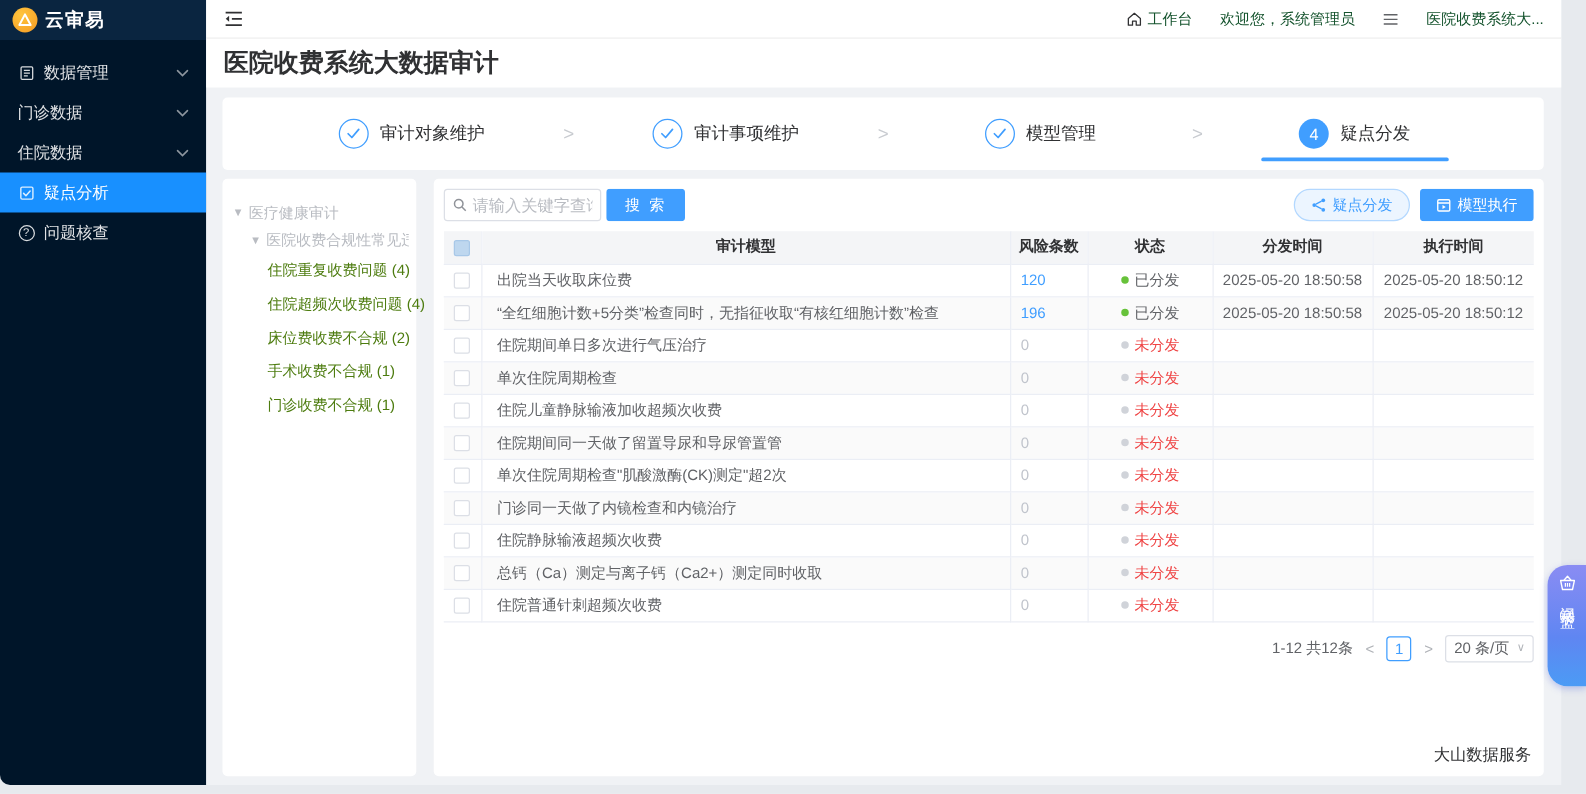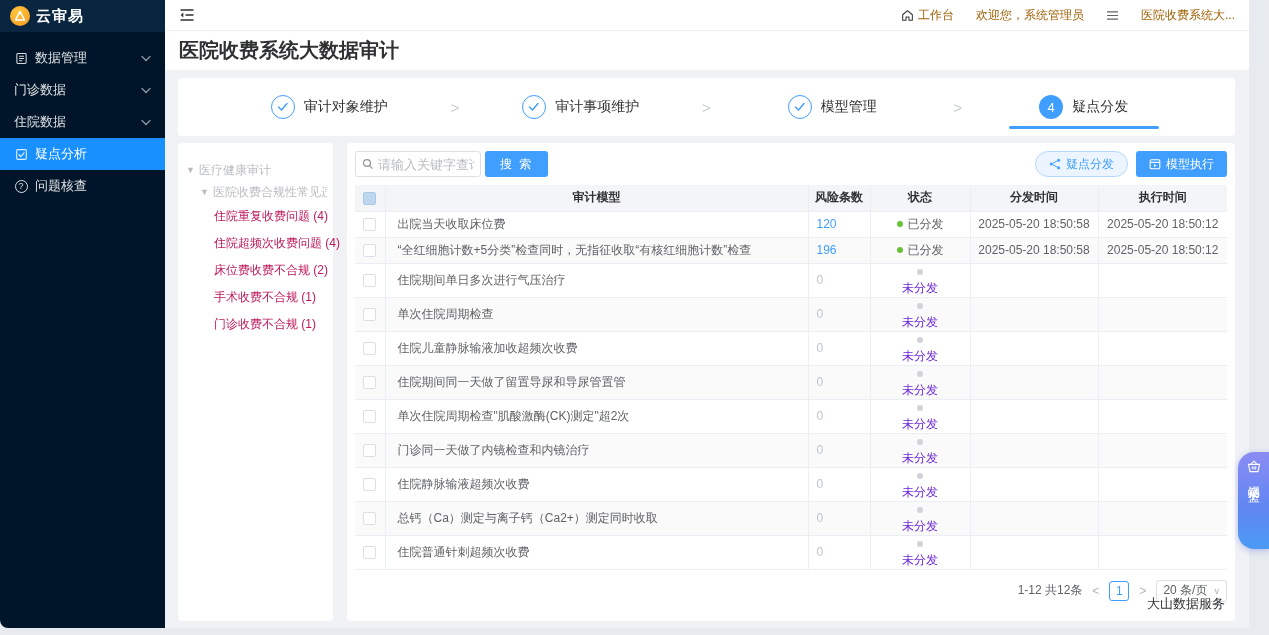--- a/index.html
+++ b/index.html
@@ -17,21 +17,21 @@
   .menu-item { height:32px; display:flex; align-items:center; padding:0 14px; color:rgba(255,255,255,.88); font-size:13px; cursor:pointer; }
   .menu-item .mi-icon { width:14px; height:14px; margin-right:7px; display:flex; align-items:center; justify-content:center; color:rgba(255,255,255,.85); }
   .menu-item .mi-label { flex:0 0 auto; }
   .menu-item .mi-chevron { margin-left:auto; color:rgba(255,255,255,.55); display:flex; }
   .menu-item.active { background:#1890ff; color:#fff; }
   .q-circle { width:13px; height:13px; border:1px solid rgba(255,255,255,.85); border-radius:50%; font-size:9px; line-height:11px; text-align:center; }
 
   
   .main { flex:1; display:flex; flex-direction:column; background:#f0f2f5; min-width:0; }
   .topbar { height:30px; background:#fff; display:flex; align-items:center; padding:0 14px; flex-shrink:0; }
-  .topbar-right { margin-left:auto; display:flex; align-items:center; gap:22px; color:#a16207; font-size:12px; }
+  .topbar-right { margin-left:auto; display:flex; align-items:center; gap:22px; color:#14532d; font-size:12px; }
   .tb-item { display:flex; align-items:center; gap:4px; cursor:pointer; }
   .titlebar { height:40px; background:#fff; border-top:1px solid #f0f0f0; display:flex; align-items:center; padding:0 14px; flex-shrink:0; }
   .page-title { font-size:20px; font-weight:bold; color:#303133; }
 
   
   .steps-card { margin:8px 14px 0 13px; height:58px; background:#fff; border-radius:4px; flex-shrink:0; }
   .steps { display:flex; align-items:center; height:100%; padding:0 30px; }
   .step { flex:1; display:flex; align-items:center; justify-content:center; gap:9px; position:relative; height:100%; cursor:pointer; }
   .step-circle { width:24px; height:24px; border-radius:50%; flex-shrink:0; display:flex; align-items:center; justify-content:center; }
   .step.done .step-circle { border:1px solid #409eff; color:#409eff; }
@@ -39,21 +39,21 @@
   .step-label { font-size:14px; color:#303133; }
   .step.active::after { content:""; position:absolute; bottom:7px; left:50%; transform:translateX(-50%); width:150px; height:3px; border-radius:2px; background:#409eff; }
   .step-sep { color:#c8cbd0; font-size:15px; flex:0 0 auto; }
 
   
   .content-row { display:flex; gap:14px; margin:7px 14px 0 13px; flex:1; min-height:0; padding-bottom:7px; }
   .tree-card { width:155px; background:#fff; border-radius:4px; padding:16px 6px 0 8px; flex-shrink:0; }
   .tree-row { display:flex; align-items:center; gap:4px; line-height:22px; cursor:pointer; white-space:nowrap; overflow:hidden; }
   .tree-caret { color:#b9bcc2; font-size:9px; }
   .tree-dim { color:#b9bcc2; }
-  .tree-child { color:#be185d; line-height:27px; padding-left:28px; cursor:pointer; white-space:nowrap; }
+  .tree-child { color:#4d7c0f; line-height:27px; padding-left:28px; cursor:pointer; white-space:nowrap; }
   .tree-l2 { padding-left:14px; }
 
   .table-card { flex:1; background:#fff; border-radius:4px; padding:8px 8px 0 8px; position:relative; min-width:0; }
 
   
   .toolbar { display:flex; align-items:center; margin-bottom:8px; }
   .search-box { width:126px; height:26px; border:1px solid #dcdfe6; border-radius:3px; background:#fff; display:flex; align-items:center; padding:0 6px; gap:4px; }
   .search-box input { border:none; outline:none; width:100%; font-size:13px; color:#606266; font-family:inherit; }
   .search-box input::placeholder { color:#b9bcc2; }
   .search-icon { color:#909399; display:flex; }
@@ -77,21 +77,21 @@
   td.cell-model { text-align:left; padding-left:12px; color:#606266; }
   td.cell-risk { text-align:left; padding-left:8px; }
   .risk-link { color:#409eff; cursor:pointer; }
   .risk-zero { color:#c0c4cc; }
   td.cell-status { text-align:center; }
   .status-inner { display:inline-flex; align-items:center; gap:5px; }
   .dot { width:6px; height:6px; border-radius:50%; display:inline-block; }
   .dot.green { background:#67c23a; }
   .dot.gray { background:#d0d3d9; }
   .status-done { color:#606266; }
-  .status-pending { color:#6d28d9;flex-direction:column; }
+  .status-pending { color:#ef4444; }
   td.cell-time { text-align:center; color:#606266; }
   .cb { width:13px; height:13px; border:1px solid #dcdfe6; border-radius:2px; background:#fff; display:inline-block; vertical-align:middle; cursor:pointer; }
   .cb.head { background:#bed7ef; border-color:#a8c8e8; }
   th.cell-center, td.cell-center { text-align:center; }
 
   
   .pagination { display:flex; align-items:center; justify-content:flex-end; gap:10px; margin-top:10px; color:#606266; }
   .pg-arrow { color:#b0b3b8; cursor:pointer; font-size:12px; }
   .pg-page { min-width:20px; height:20px; border:1px solid #409eff; color:#409eff; border-radius:3px; display:flex; align-items:center; justify-content:center; background:#fff; cursor:pointer; }
   .pg-size { height:22px; border:1px solid #dcdfe6; border-radius:3px; background:#fff; display:flex; align-items:center; gap:6px; padding:0 6px; color:#606266; cursor:pointer; }

